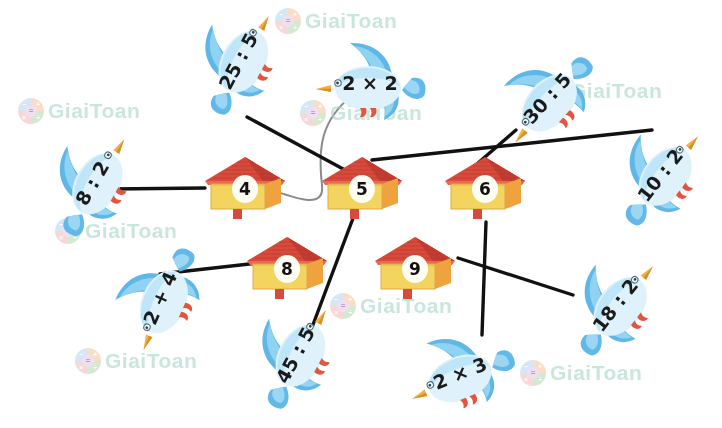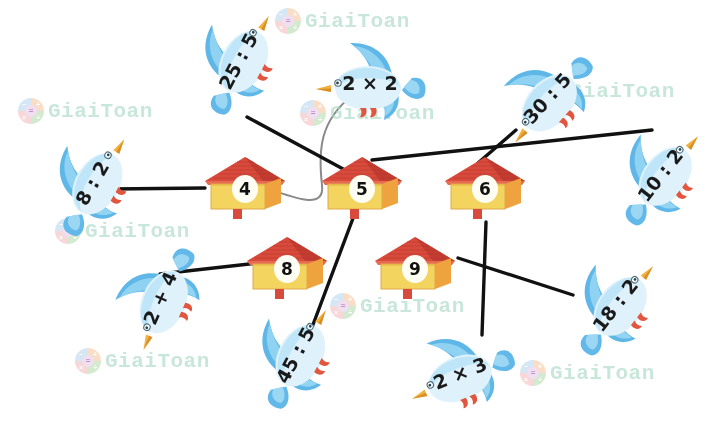--- a/index.html
+++ b/index.html
@@ -17,21 +17,21 @@
                #bcd9ef 270deg 360deg);}
   .wm-logo .q{position:absolute;font-size:7px;font-weight:bold;color:#ffffff;line-height:1;}
   .wm-logo .q1{top:3px;right:4px;}
   .wm-logo .q2{bottom:3px;right:4px;}
   .wm-logo .q3{bottom:3px;left:4px;}
   .wm-logo .q4{top:3px;left:4px;}
   .wm-logo .ctr{position:absolute;left:50%;top:50%;transform:translate(-50%,-50%);
                 width:12px;height:12px;border-radius:50%;background:#e7cdea;
                 display:flex;align-items:center;justify-content:center;
                 font-size:8px;color:#9b4fa5;font-weight:bold;line-height:1;}
-  .wm-text{font-family:Liberation Mono, monospace;font-size:21px;font-weight:bold;
+  .wm-text{font-family:Liberation Sans, sans-serif;font-size:21px;font-weight:bold;
            color:#a8d8c4;letter-spacing:.5px;white-space:nowrap;}
 
   
   .bird{position:absolute;width:120px;height:86px;}
   .bird svg{position:absolute;left:0;top:0;width:100%;height:100%;overflow:visible;}
   .expr{position:absolute;left:0;top:0;width:100%;height:100%;
         display:flex;align-items:center;justify-content:center;
         font-family:"DejaVu Sans",sans-serif;font-weight:bold;font-size:19px;color:#1a1a1a;
         white-space:nowrap;}
 

